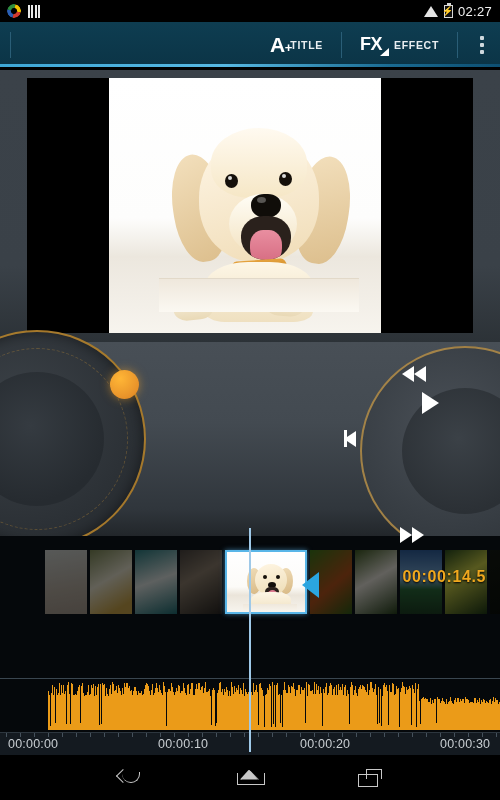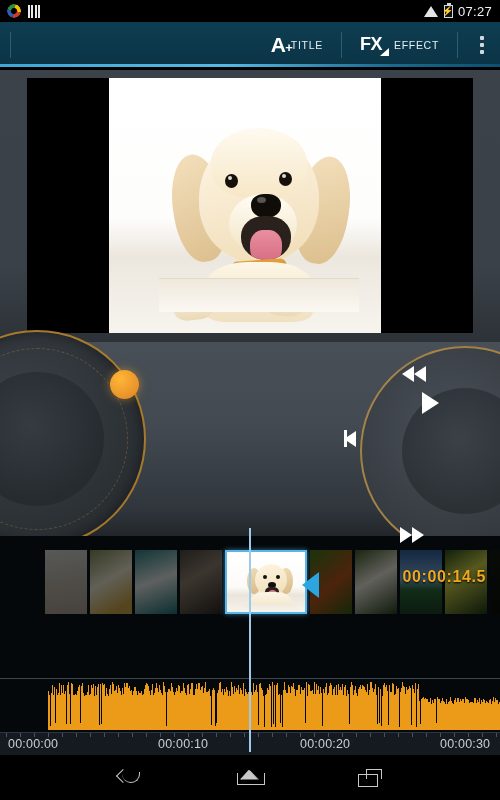--- a/index.html
+++ b/index.html
@@ -51,21 +51,21 @@
   .done-lbl{ color:#e9eef1; font-size:11.5px; font-weight:bold; letter-spacing:.8px; }
   .vsep{ width:1px; height:26px; background:#2a5e77; margin:0 10px; }
   .tb-spacer{ flex:1; }
   .tb-btn{ display:flex; align-items:center; gap:5px; height:100%; padding:0 8px; }
   .aplus{ position:relative; color:#fff; font-size:21px; line-height:21px; font-weight:bold; }
   .aplus sub{ position:absolute; right:-7px; bottom:-3px; font-size:13px; font-weight:bold; }
   .fxwrap{ position:relative; padding-right:7px; }
   .fx{ color:#fff; font-size:18px; line-height:18px; font-weight:bold; letter-spacing:-.5px;}
   .fxtri{ position:absolute; right:0; bottom:-2px; width:0; height:0;
      border-left:9px solid transparent; border-bottom:8px solid #fff; }
-  .tb-lbl{ color:#e9eef1; font-size:10.5px; font-weight:normal; letter-spacing:.7px; }
+  .tb-lbl{ color:#e9eef1; font-size:10.5px; font-weight:bold; letter-spacing:.7px; }
   .overflow{ display:flex; flex-direction:column; gap:3px; padding:0 16px 0 12px; }
   .overflow b{ width:4px; height:4px; background:#cfd9de; border-radius:1px; display:block; }
 
   
   .dropdown{ position:absolute; left:312px; top:70px; width:162px;
      background:#3b3b3b; box-shadow:0 3px 7px rgba(0,0,0,.65);
      border-top:1px solid #4a4a4a; }
   .dd-item{ color:#f1f1f1; font-size:15px; padding:12px 0 13px 15px; }
 
   
@@ -250,21 +250,21 @@
           <b></b>
       </span>
     </div>
     <div class="sb-right">
       <span class="wifi">
           <s></s>
         </span>
       <span class="batt">
           <i>⚡</i>
         </span>
-      <span class="sb-clock">07:27</span>
+      <span class="sb-clock">02:27</span>
     </div>
   </div>
 
   <div class="toolbar">
     <span class="vsep"></span>
     <div class="tb-spacer"></div>
 
     <div class="tb-btn">
       <span class="aplus">
         <span>A</span><sub>+</sub>

